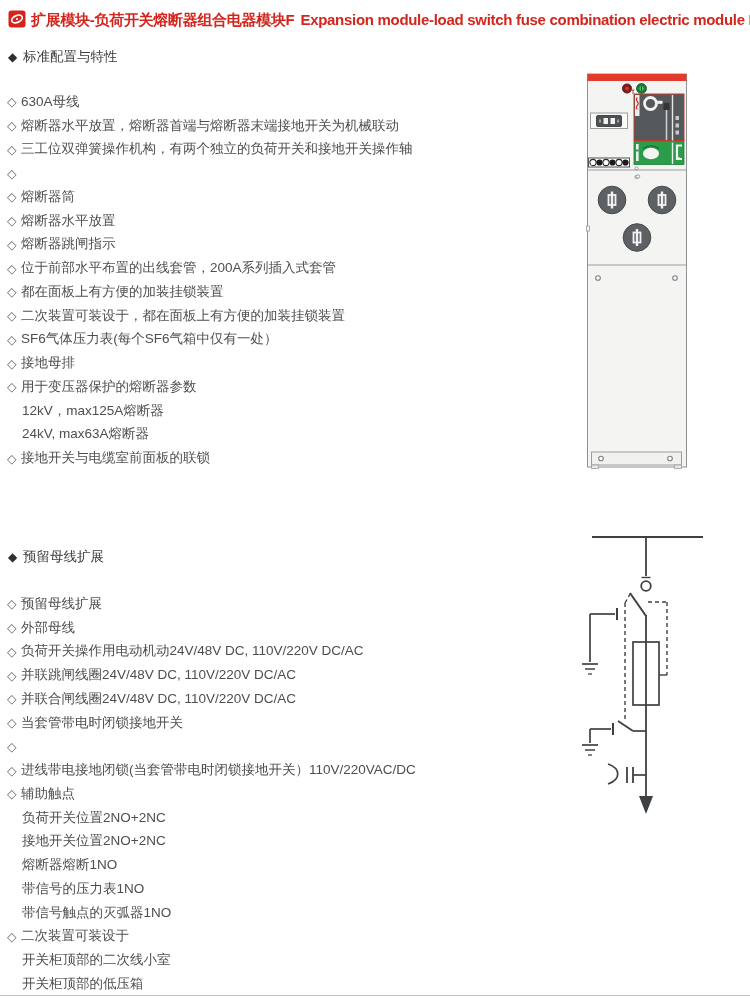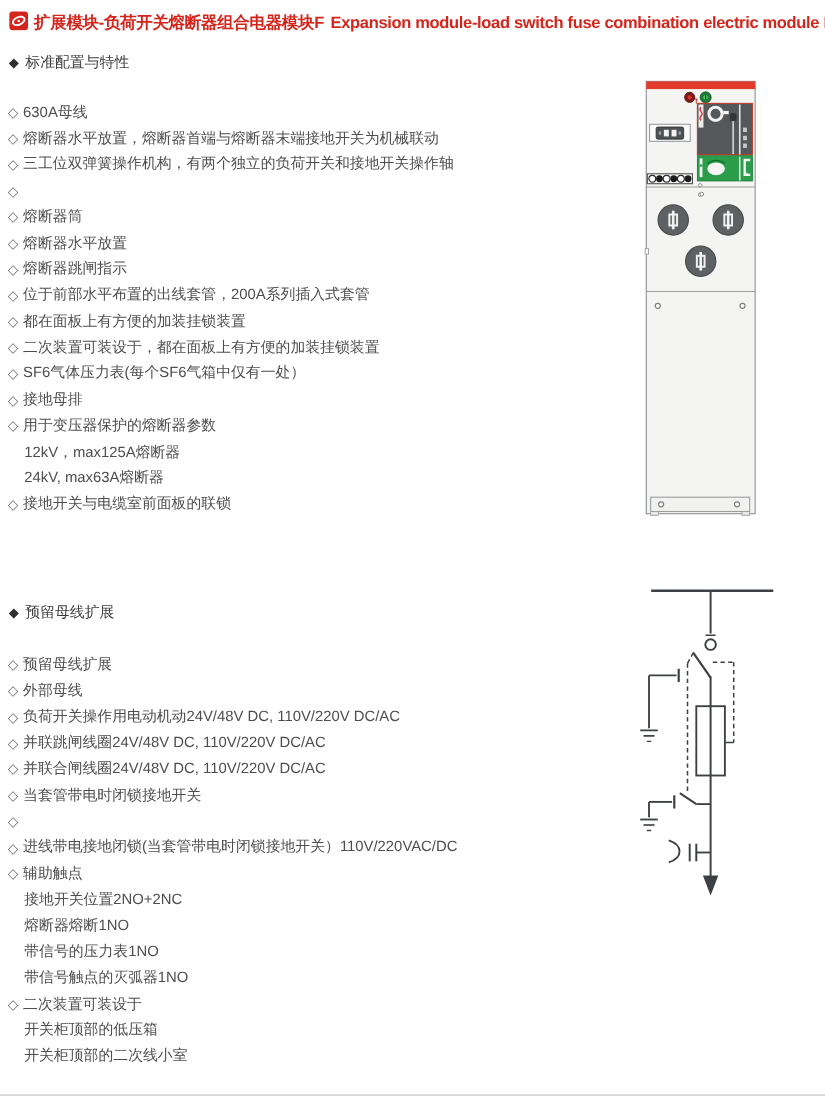--- a/index.html
+++ b/index.html
@@ -137,40 +137,43 @@
       </div>
       <div class="item">
         <span class="diamond">◇</span>
         <span>进线带电接地闭锁(当套管带电时闭锁接地开关）110V/220VAC/DC</span>
       </div>
       <div class="item">
         <span class="diamond">◇</span>
         <span>辅助触点</span>
       </div>
       <div class="item sub">
+        <span>负荷开关位置2NO+2NC</span>
+      </div>
+      <div class="item sub">
         <span>接地开关位置2NO+2NC</span>
       </div>
       <div class="item sub">
         <span>熔断器熔断1NO</span>
       </div>
       <div class="item sub">
         <span>带信号的压力表1NO</span>
       </div>
       <div class="item sub">
         <span>带信号触点的灭弧器1NO</span>
       </div>
       <div class="item">
         <span class="diamond">◇</span>
         <span>二次装置可装设于</span>
       </div>
       <div class="item sub">
+        <span>开关柜顶部的二次线小室</span>
+      </div>
+      <div class="item sub">
         <span>开关柜顶部的低压箱</span>
-      </div>
-      <div class="item sub">
-        <span>开关柜顶部的二次线小室</span>
       </div>
     </div>
 
   <div class="figure-box">
     <svg width="105" height="400" viewBox="0 0 105 400">
 
       <rect x="2.5" y="2" width="99" height="393" stroke="#8e9192" stroke-width="1" fill="#f4f4f3"></rect>
 
       <rect x="2.5" y="2" width="99" height="7" fill="#e23a2c"></rect>
 

